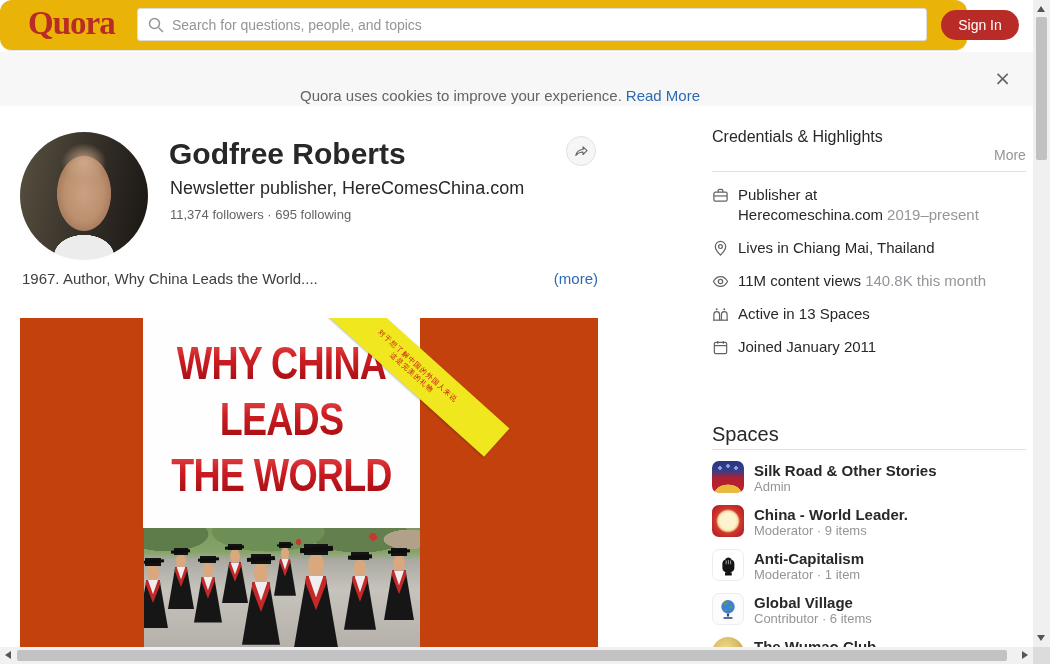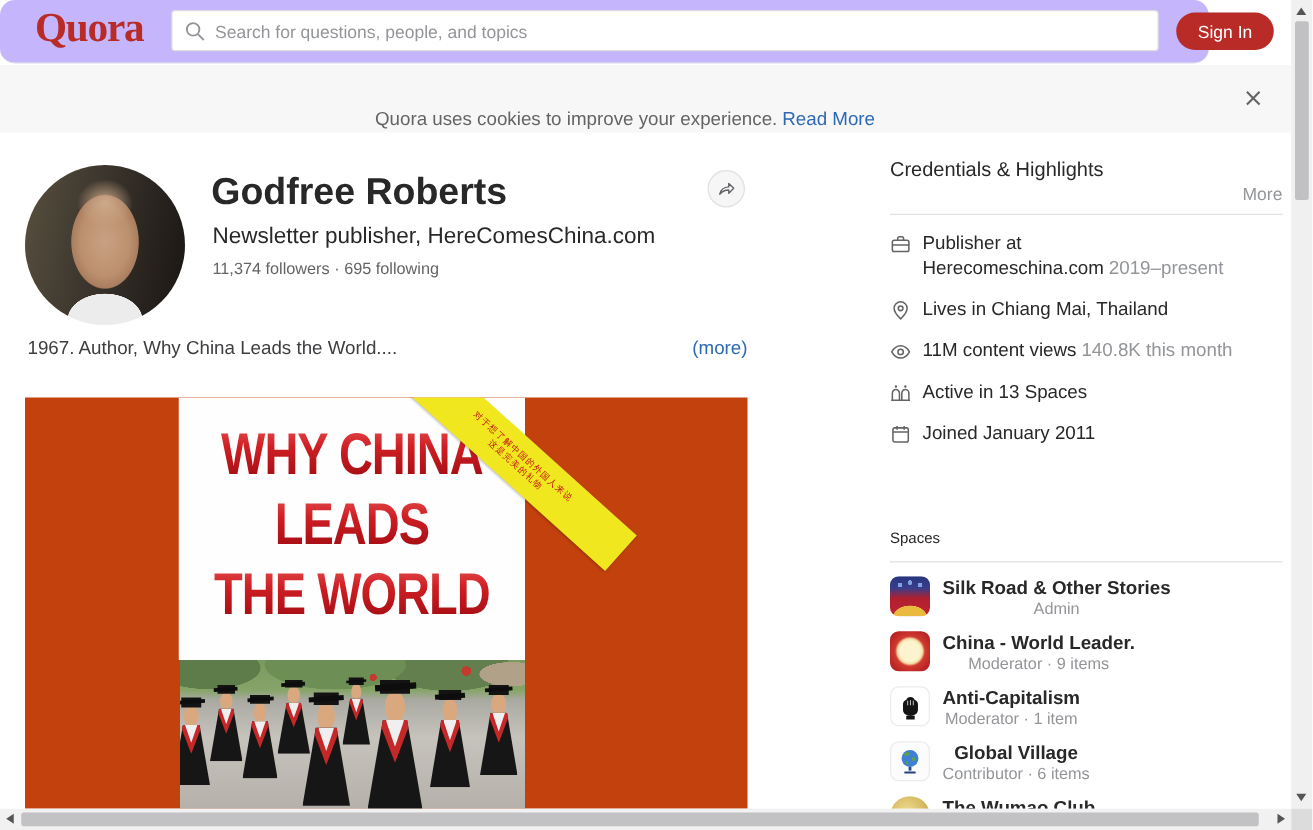--- a/index.html
+++ b/index.html
@@ -2,21 +2,21 @@
 <html><head>
 <meta charset="utf-8">
 <style>
   * { box-sizing: border-box; margin: 0; padding: 0; }
   html,body { width:1050px; height:664px; overflow:hidden; }
   body { font-family:"Liberation Sans", sans-serif; background:#fff; position:relative; }
 
   .page { position:absolute; left:0; top:0; width:1033px; height:647px; background:#fff; overflow:hidden; }
 
   
-  .navbar { position:absolute; left:0; top:0; width:967px; height:51px; background:#c4b5fd; border-bottom:1px solid #e7e7e7; z-index:6;border-radius:12px; }
+  .navbar { position:absolute; left:0; top:0; width:967px; height:51px; background:#eab308; border-bottom:1px solid #e7e7e7; z-index:6;border-radius:12px; }
   .logo { position:absolute; left:28px; top:5px; font-family:"Liberation Serif", serif; font-weight:bold; font-size:33px; color:#b92b27; letter-spacing:-1px; cursor:pointer; }
   .search-box { position:absolute; left:137px; top:8px; width:790px; height:33px; border:1px solid #dcdcdc; border-radius:3px; background:#fff; display:flex; align-items:center; }
   .search-box svg { margin-left:10px; flex:0 0 auto; }
   .search-box input { border:none; outline:none; background:transparent; margin-left:8px; width:720px; font-size:14px; color:#282829; font-family:"Liberation Sans", sans-serif; }
   .search-box input::placeholder { color:#939598; }
   .sign-in-btn { position:absolute; left:941px; top:10px; width:78px; height:30px; border:none; border-radius:15px; background:#b92b27; color:#fff; font-size:14px; font-family:"Liberation Sans", sans-serif; cursor:pointer; }
 
   
   .cookie-banner { position:absolute; left:0; top:52px; width:1033px; height:54px; background:#f7f7f8; }
   .cookie-text { position:absolute; left:0; top:19px; width:1000px; text-align:center; font-size:15px; color:#636466;margin-top:16px; }
@@ -75,24 +75,24 @@
   
   .cred-title { position:absolute; left:712px; top:128px; font-size:16px; color:#282829; }
   .cred-more { position:absolute; left:994px; top:147px; font-size:14px; color:#939598; cursor:pointer; }
   .divider1 { position:absolute; left:712px; top:171px; width:314px; height:1px; background:#e1e1e1; }
   .cred-list { position:absolute; left:712px; top:179px; width:314px; list-style:none; }
   .cred-list li { display:flex; gap:9px; padding:6px 0 7px; font-size:15px; line-height:20px; color:#282829; }
   .cred-list svg { flex:0 0 auto; margin-top:2px; }
   .ctext .l { display:block; }
   .muted { color:#939598; margin-left:4px; }
 
-  .spaces-title { position:absolute; left:712px; top:423px; font-size:12px; color:#282829; }
+  .spaces-title { position:absolute; left:712px; top:423px; font-size:20px; color:#282829; }
   .divider2 { position:absolute; left:712px; top:449px; width:314px; height:1px; background:#e1e1e1; }
   .spaces-list { position:absolute; left:712px; top:461px; width:314px; list-style:none; }
-  .spaces-list li { display:flex; gap:10px; margin-bottom:10px; cursor:pointer;text-align:center; }
+  .spaces-list li { display:flex; gap:10px; margin-bottom:10px; cursor:pointer; }
   .sp-txt { padding-top:1px; }
   .sp-name { display:block; font-size:15px; font-weight:bold; color:#282829; line-height:17px; }
   .sp-role { display:block; font-size:13px; color:#939598; line-height:16px; }
   .sp-av { width:32px; height:32px; border-radius:7px; flex:0 0 auto; position:relative; overflow:hidden; }
   .sp-av.silk { background:
       radial-gradient(ellipse 14px 10px at 50% 104%, #e9ba3e 96%, rgba(0,0,0,0) 100%),
       radial-gradient(circle 2px at 25% 22%, #7fa2e0 90%, rgba(0,0,0,0) 100%),
       radial-gradient(circle 2px at 50% 16%, #7fa2e0 90%, rgba(0,0,0,0) 100%),
       radial-gradient(circle 2px at 75% 22%, #7fa2e0 90%, rgba(0,0,0,0) 100%),
       linear-gradient(180deg,#27357e 0%, #3a3d8a 30%, #b01f2e 55%, #c02430 100%); }

